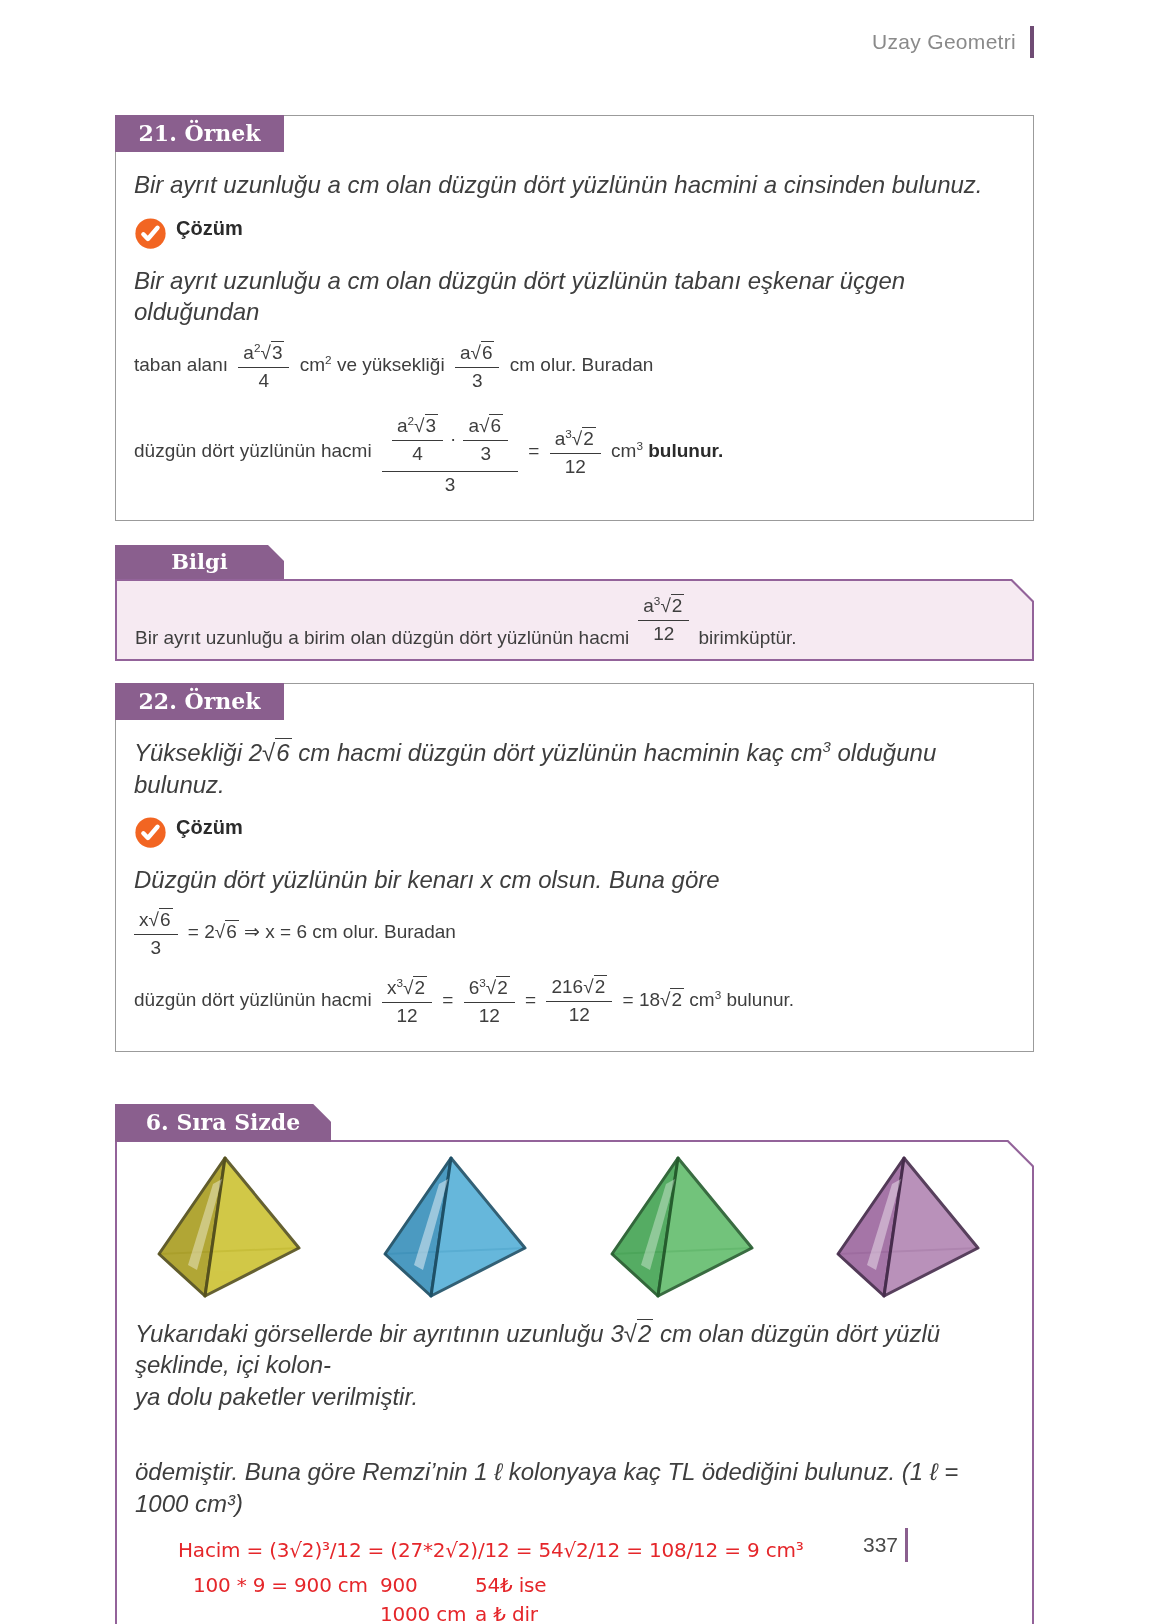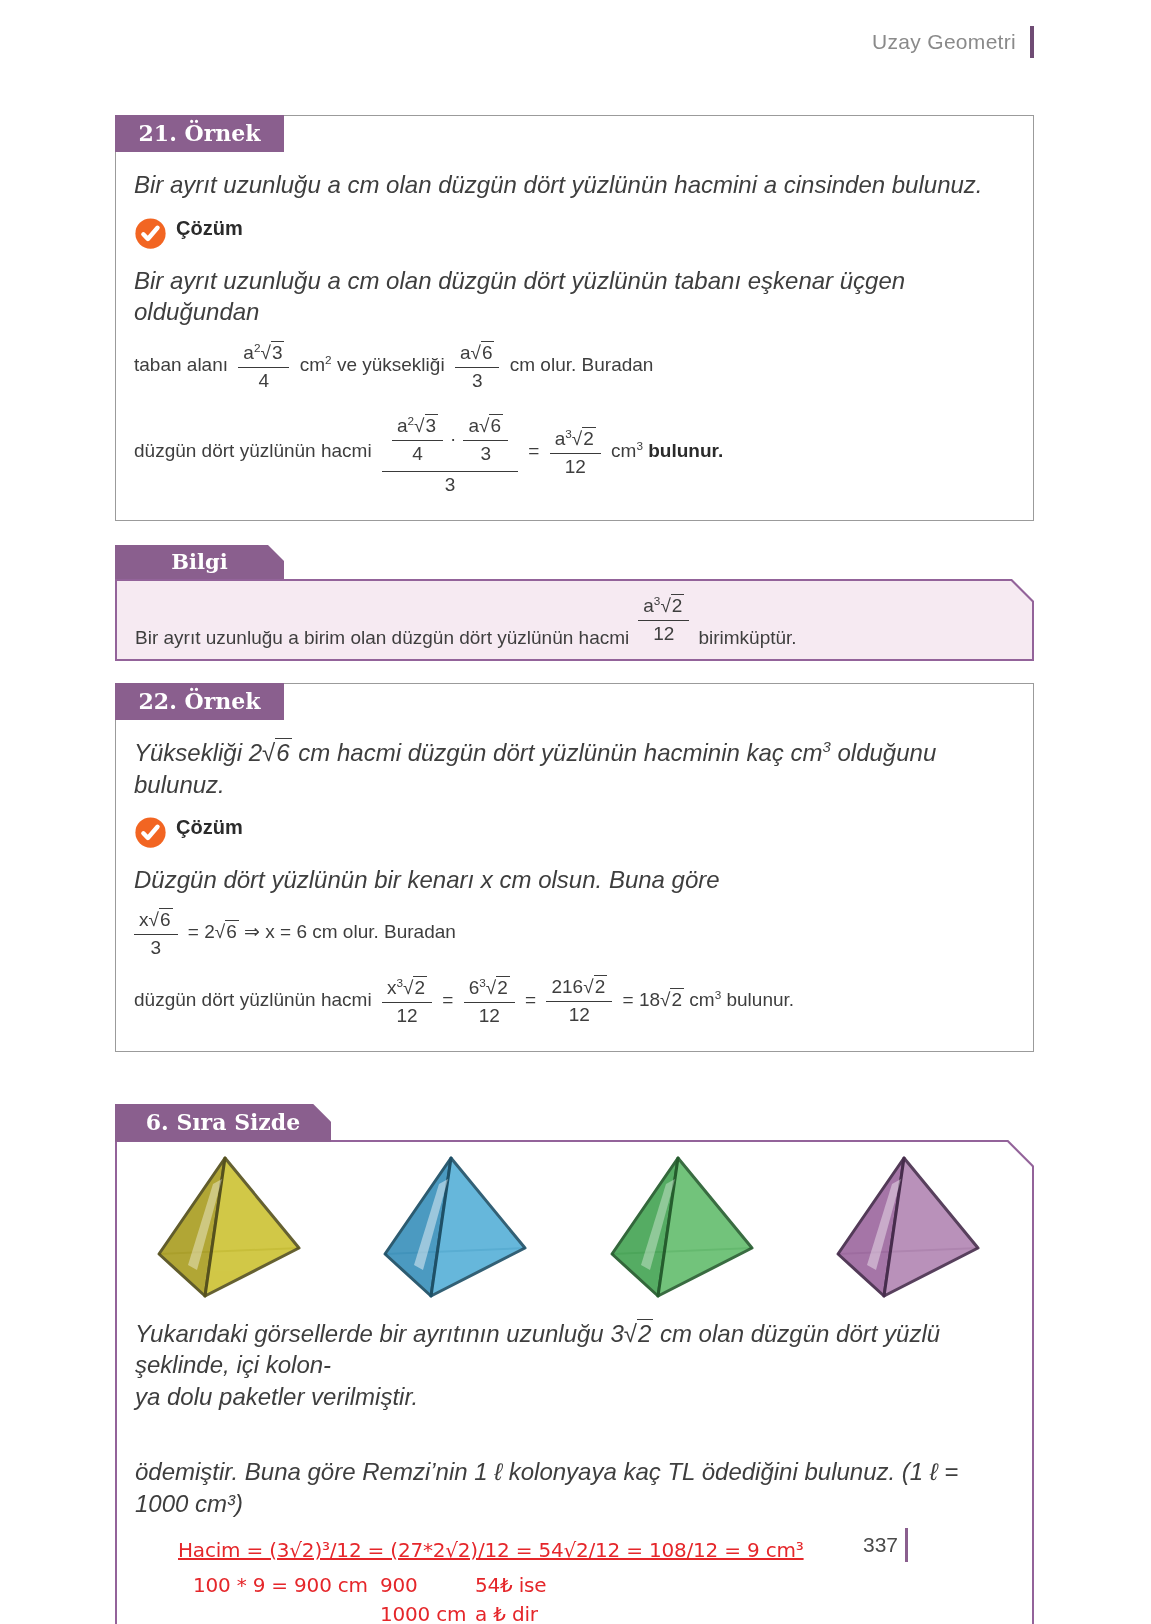--- a/index.html
+++ b/index.html
@@ -59,21 +59,21 @@
     min-height:518px;padding:6px 22px 14px 18px;}
   .sira-bottom{position:absolute;left:0;right:0;bottom:0;height:5px;background:#6f4c74;}
 
   .tetra-row{display:flex;justify-content:space-between;align-items:flex-start;padding:4px 18px 0 10px;}
   .tetra{width:168px;height:150px;}
 
   .sira-p{margin-top:16px;}
   .sira-p2{margin-top:12px;}
 
   .ans{font-family:"DejaVu Sans",sans-serif;color:#e5262a;font-size:20px;letter-spacing:-0.2px;}
-  .ans1{margin:18px 0 0 43px;text-decoration:underline;}
+  .ans1{margin:18px 0 0 43px;}
   .ans-row{display:flex;margin-top:11px;}
   .r2a{margin-left:58px;width:187px;}
   .r2b{width:95px;}
   .r3a{margin-left:245px;width:95px;}
   .r4a{margin-left:245px;}
   .ans-row.tight{margin-top:5px;}
 
   
   .pagefooter{position:absolute;top:1528px;left:115px;width:793px;display:flex;justify-content:flex-end;align-items:center;gap:7px;}
   .pagefooter .num{font-size:21px;color:#4b4b4b;}

